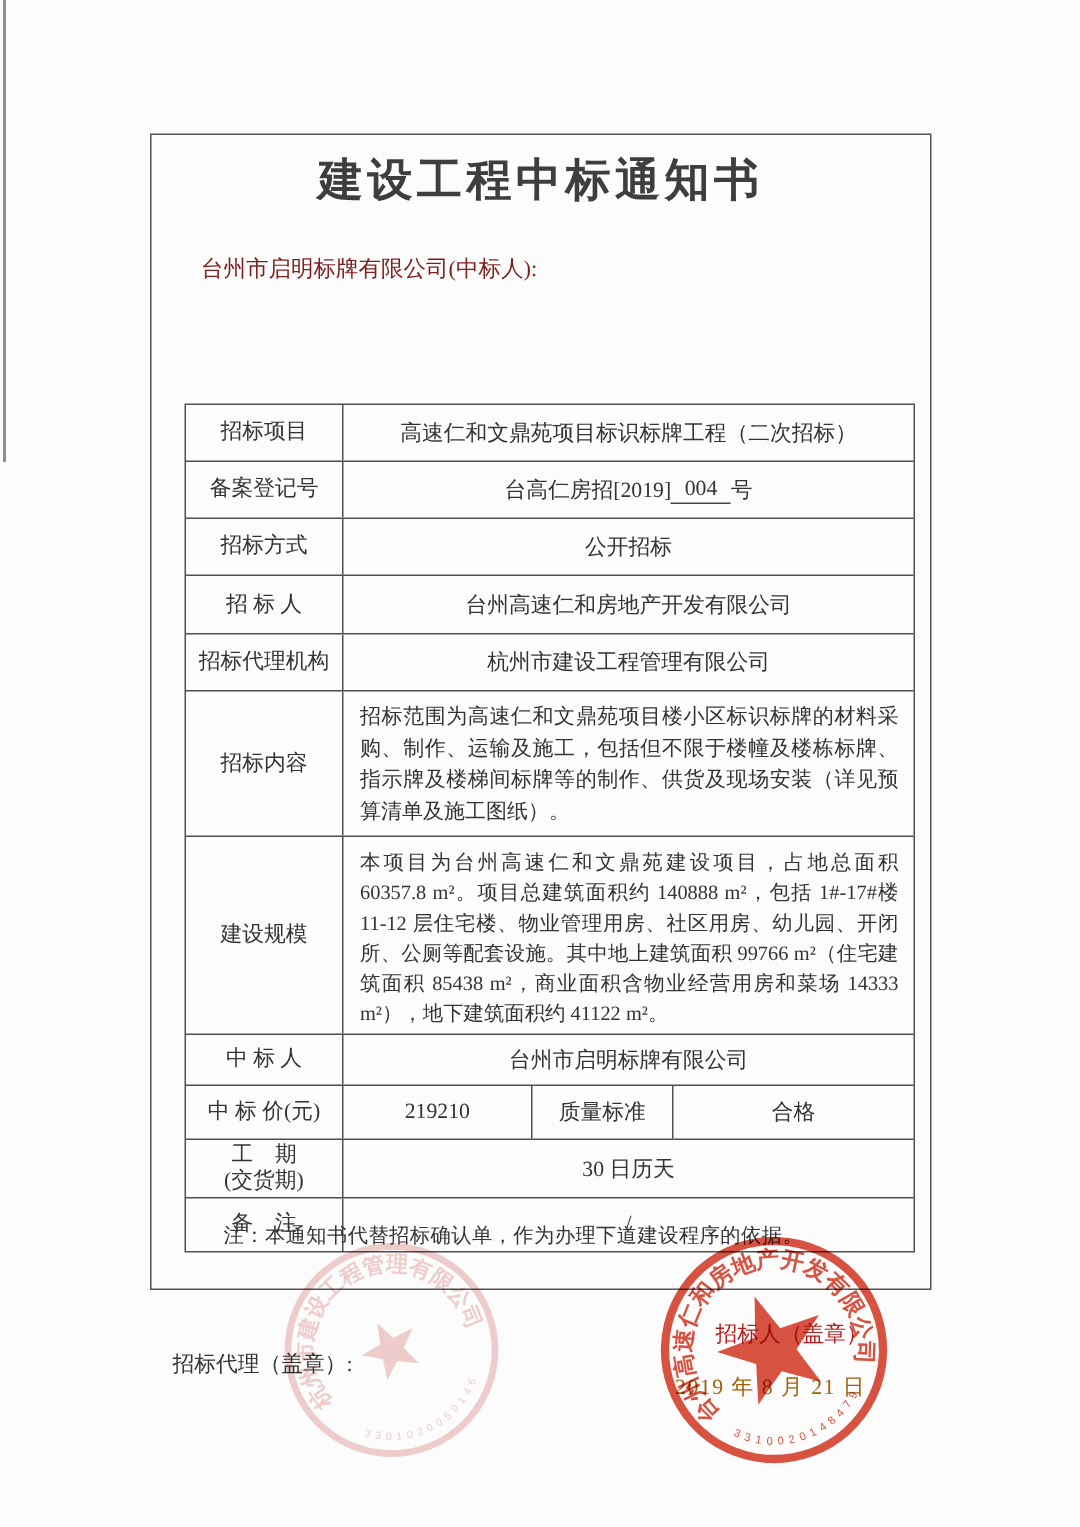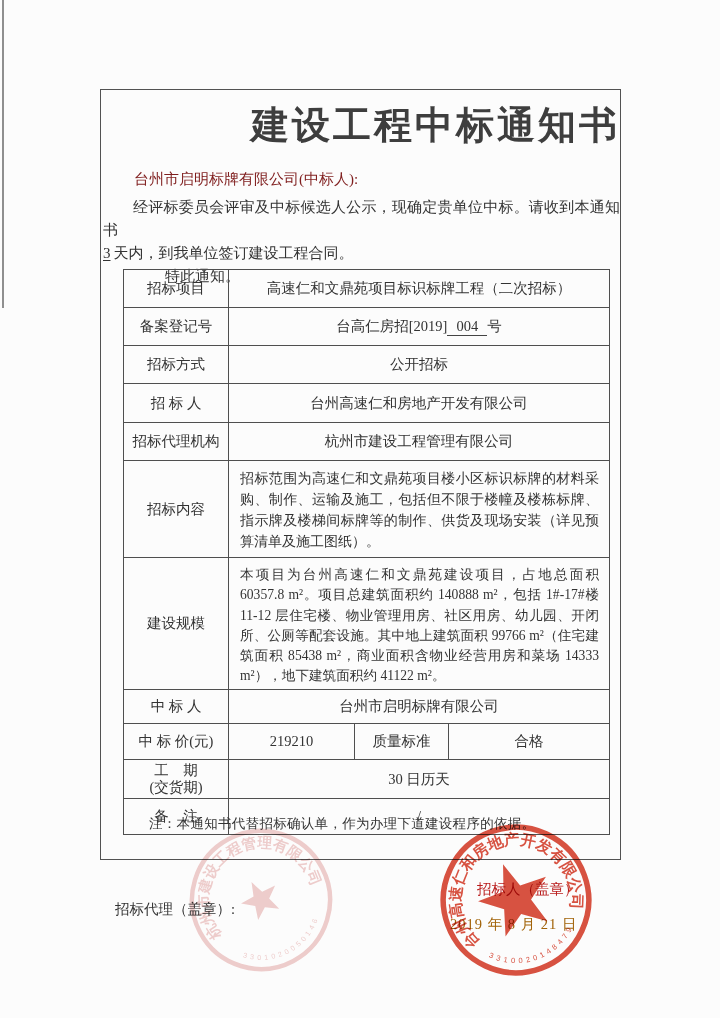--- a/index.html
+++ b/index.html
@@ -16,23 +16,23 @@
     position:absolute; left:2px; top:0; width:2px; height:308px;
     background:#8f8f8f;
   }
   .frame {
     position:absolute; left:100px; top:89px; width:521px; height:771px;
     border:1.5px solid #525252;
     background:transparent;
   }
   .doc-title {
     position:absolute; top:10px; left:0; width:100%;
-    text-align:right;
+    text-align:center;
     font-family:"Liberation Sans","DejaVu Sans",sans-serif;
-    font-weight:700; font-size:38px; letter-spacing:3px; color:#3e3e3e;
+    font-weight:700; font-size:30px; letter-spacing:3px; color:#3e3e3e;
   }
   .salutation {
     position:absolute; left:33px; top:80px;
     font-size:15px; color:#7f1d1d;
     text-underline-offset:3px;
   }
   .para {
     position:absolute; left:2px; top:106px; width:517px;
     font-size:15px; line-height:23px; color:#333;
     text-align:justify;
@@ -99,25 +99,20 @@
 <body>
 
 <div class="scan-edge"></div>
 
 <div class="frame">
 
   <div class="doc-title">建设工程中标通知书</div>
 
   <div class="salutation">台州市启明标牌有限公司(中标人):</div>
 
-  <div class="para">
-    <span class="line1">经评标委员会评审及中标候选人公示，现确定贵单位中标。请收到本通知书</span>
-    <span class="line2"><span class="u-num">3</span><span>天内，到我单位签订建设工程合同。</span></span>
-    <span class="line3">特此通知。</span>
-  </div>
 
   <div class="bid-table">
 
     <div class="trow" style="height:37px">
       <div class="tlabel">招标项目</div>
       <div class="tvalue">高速仁和文鼎苑项目标识标牌工程（二次招标）</div>
     </div>
 
     <div class="trow" style="height:38px">
       <div class="tlabel">备案登记号</div>

